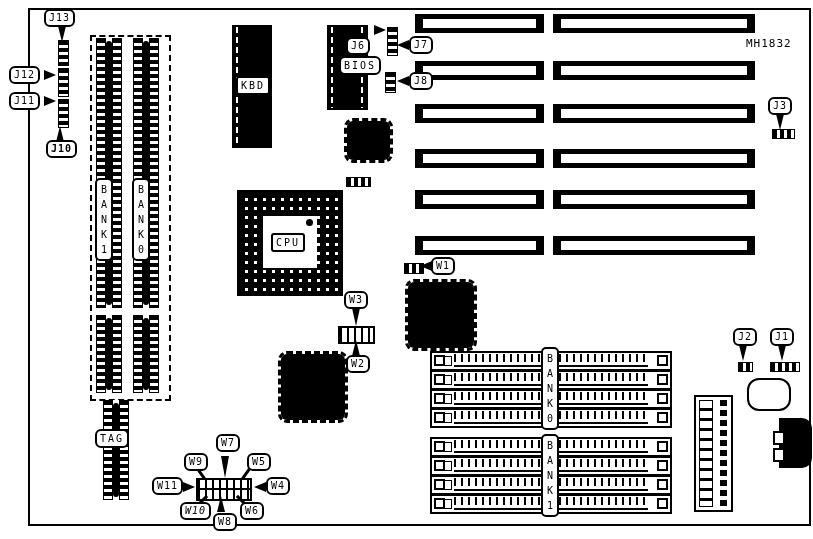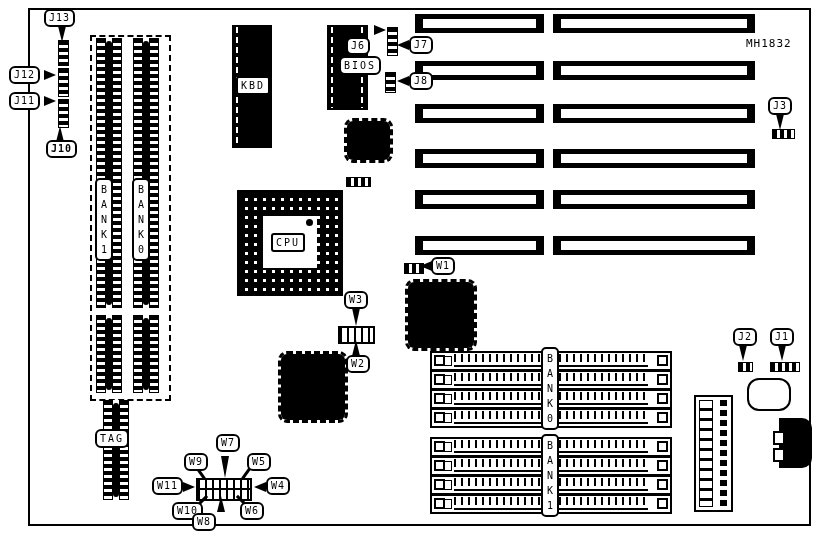--- a/index.html
+++ b/index.html
@@ -264,20 +264,20 @@
   <div class="callout" style="left:184px;top:453px;">W9</div>
   <div class="tline" style="left:199px;top:466px;width:3px;height:14px;transform:rotate(-35deg);"></div>
   <div class="callout" style="left:216px;top:434px;">W7</div>
   <div class="tri tri-d" style="left:221px;top:456px;border-top-width:22px;"></div>
   <div class="callout" style="left:247px;top:453px;">W5</div>
   <div class="tline" style="left:245px;top:466px;width:3px;height:14px;transform:rotate(35deg);"></div>
   <div class="callout" style="left:152px;top:477px;">W11</div>
   <div class="tri tri-r" style="left:183px;top:482px;"></div>
   <div class="callout" style="left:266px;top:477px;">W4</div>
   <div class="tri tri-l" style="left:254px;top:482px;"></div>
-  <div class="callout" style="left:172px;top:502px;">W10</div>
+  <div class="callout" style="left:180px;top:502px;font-style:italic;">W10</div>
   <div class="tline" style="left:201px;top:494px;width:3px;height:13px;transform:rotate(45deg);"></div>
-  <div class="callout" style="left:192px;top:513px;">W8</div>
+  <div class="callout" style="left:213px;top:513px;">W8</div>
   <div class="tri tri-u" style="left:217px;top:496px;"></div>
   <div class="callout" style="left:240px;top:502px;">W6</div>
   <div class="tline" style="left:240px;top:494px;width:3px;height:13px;transform:rotate(-45deg);"></div>
 
 </div>
 
 </body></html>

